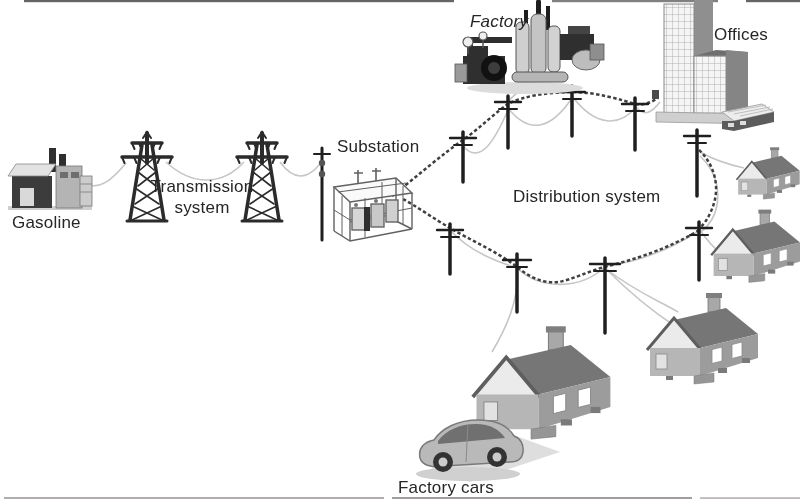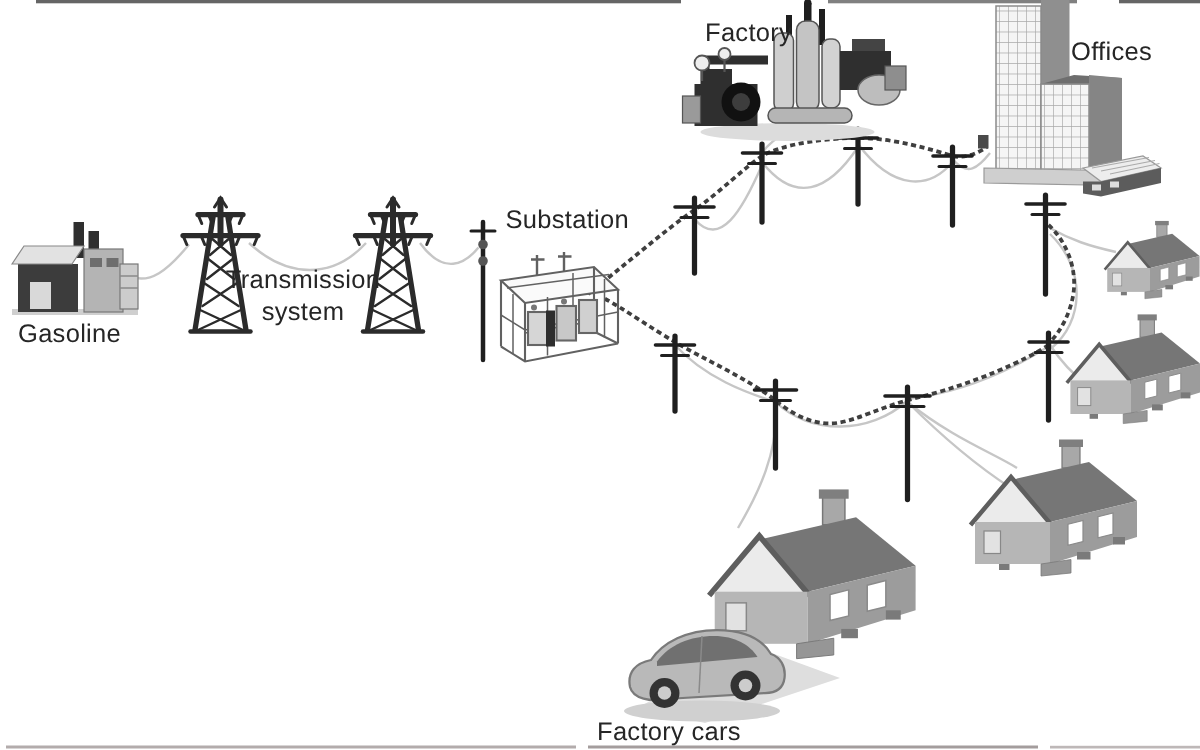--- a/index.html
+++ b/index.html
@@ -243,19 +243,20 @@
       <circle cx="497" cy="457" r="4.5" fill="#cccccc"></circle>
     </g>
   </svg>
 
   <div class="lbl" style="left:12px;top:212px;">Gasoline</div>
 
   <div class="lbl wrap" style="left:145px;top:176px;width:114px;">Transmission system</div>
 
   <div class="lbl" style="left:337px;top:136px;">Substation</div>
 
-  <div class="lbl" style="left:470px;top:11px;">Factory</div>
+  <div class="lbl" style="left:470px;top:11px;font-style:italic;">Factory</div>
 
   <div class="lbl" style="left:714px;top:24px;">Offices</div>
 
+  <div class="lbl" style="left:513px;top:186px;">Distribution system</div>
 
   <div class="lbl" style="left:398px;top:477px;">Factory cars</div>
 </div>
 
 </body></html>

